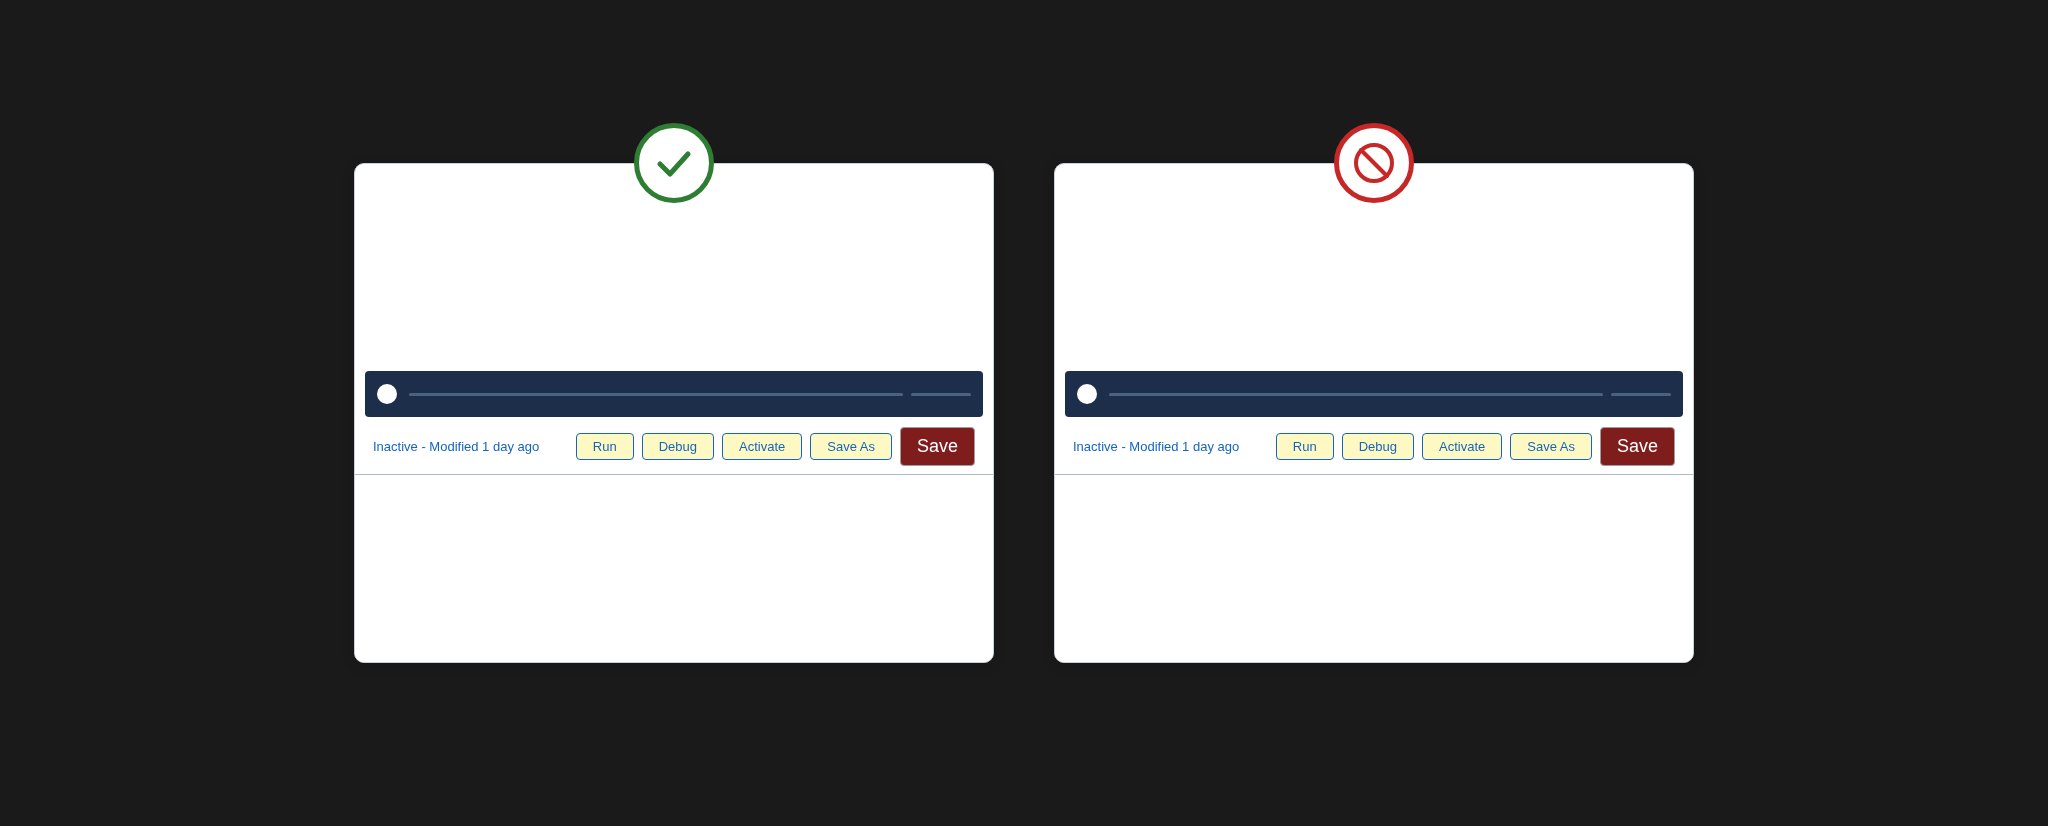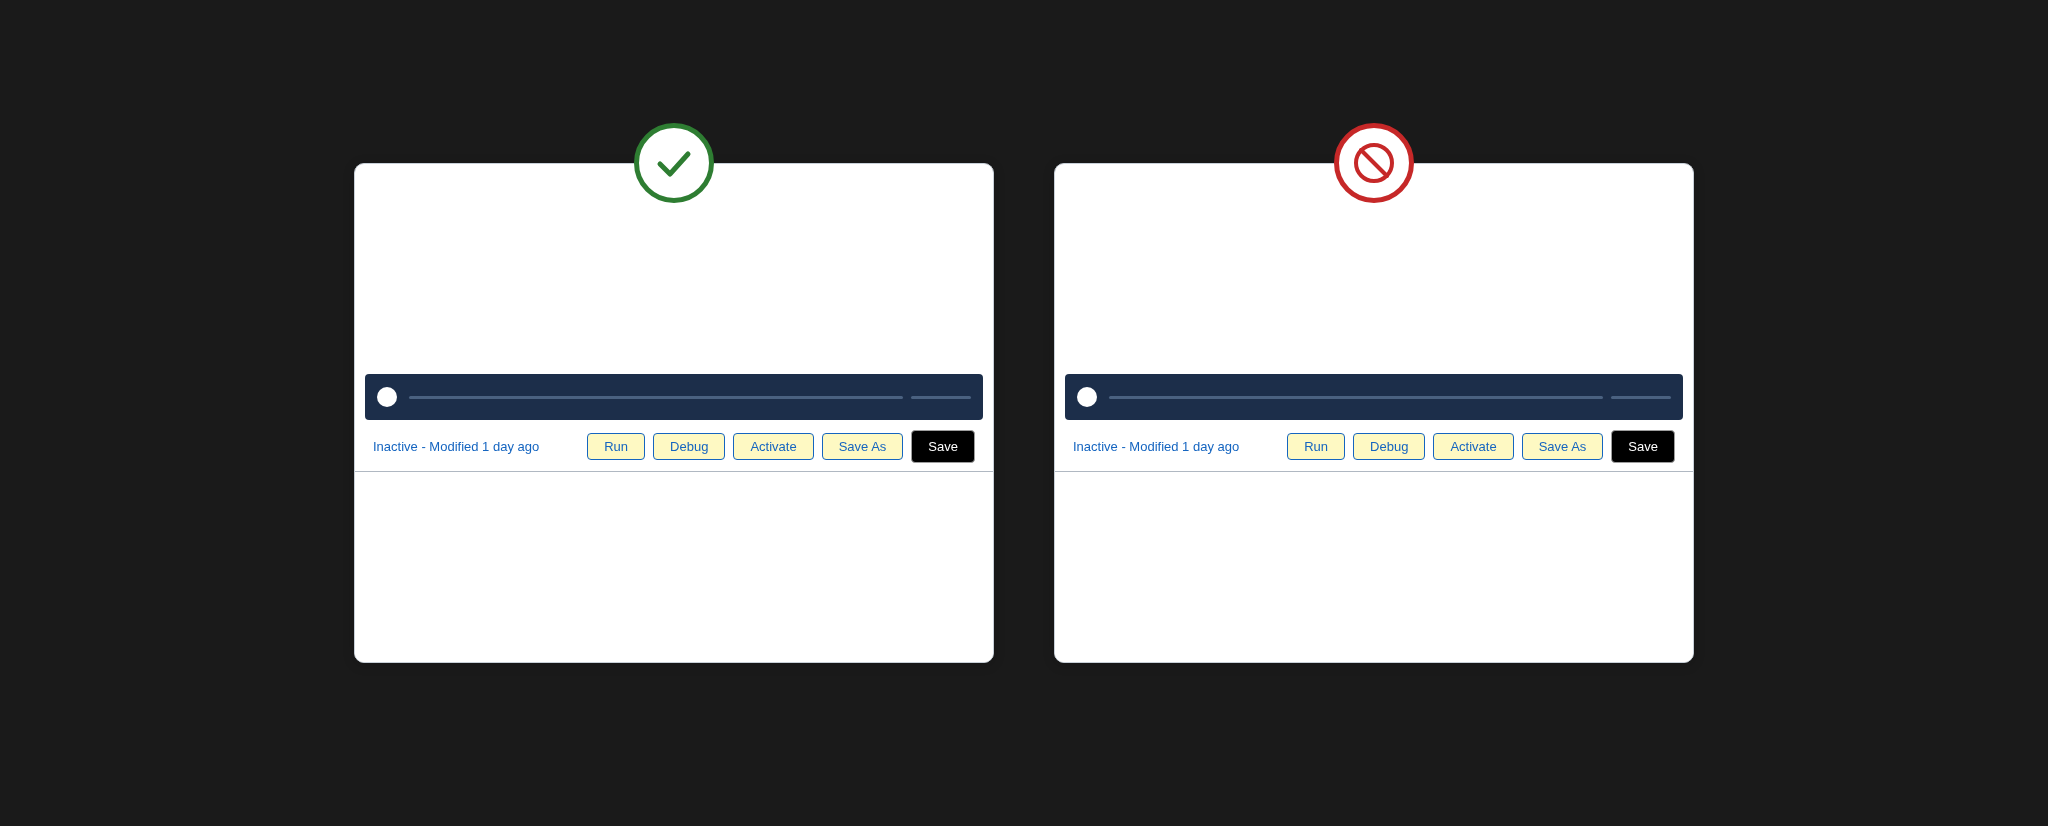--- a/index.html
+++ b/index.html
@@ -126,24 +126,24 @@
       background: #fef9c3;
       color: #1565c0;
       font-size: 13px;
       padding: 5px 16px;
       border-radius: 4px;
       cursor: pointer;
       font-weight: 500;
     }
 
     .btn-save {
-      background: #000000;
+      background: #7f1d1d;
       border: 1.5px solid #9e9e9e;
       color: white;
-      font-size: 13px;
+      font-size: 18px;
       padding: 8px 16px;
       border-radius: 4px;
       cursor: pointer;
       font-weight: 500;
     }
 
     .panel-body {
       flex: 1;
       background: white;
     }

